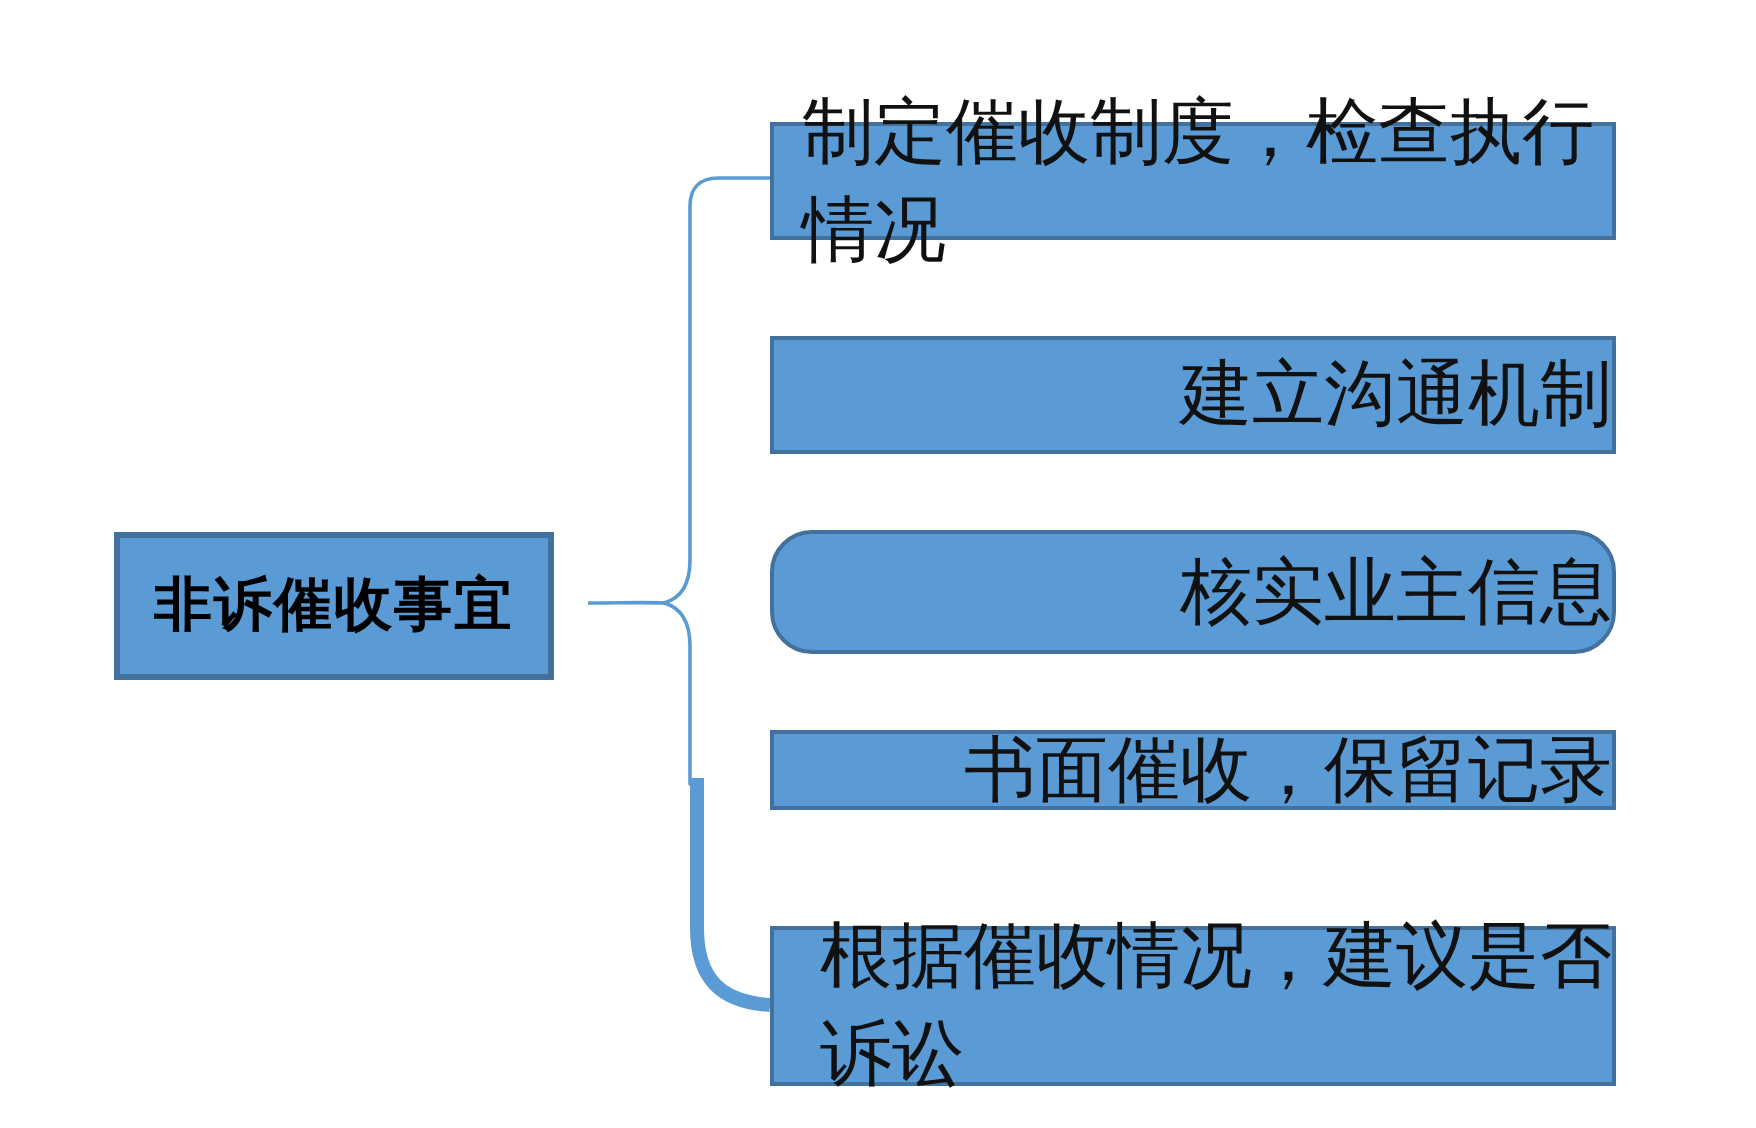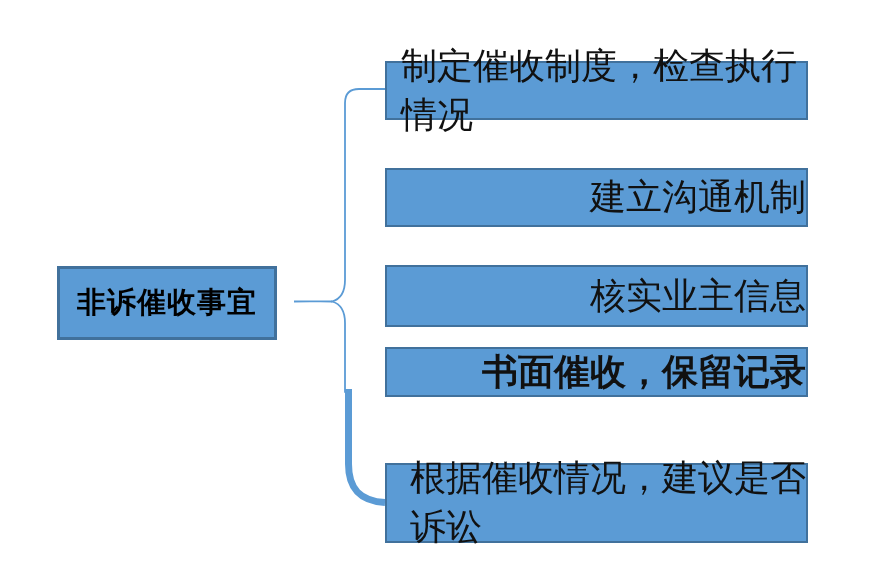--- a/index.html
+++ b/index.html
@@ -49,22 +49,22 @@
     width: 423px;
     justify-content: flex-end;
     padding-left: 14px;
     font-family: "Liberation Serif", "DejaVu Serif", serif;
     font-weight: normal;
     font-size: 36px;
     color: #111111;
   }
   .child-1 { top: 61px;  height: 59px; }
   .child-2 { top: 168px; height: 59px; }
-  .child-3 { top: 265px; height: 62px; }
-  .child-4 { top: 347px; height: 50px; font-weight: bold; }
+  .child-3 { top: 265px; height: 62px; border-radius: 21px; }
+  .child-4 { top: 365px; height: 40px; }
   .child-5 { top: 463px; height: 80px; padding-left: 23px; }
 </style>
 </head>
 <body>
 
 <div class="canvas">
 
   <svg class="connector-svg" viewBox="0 0 878 564" xmlns="http://www.w3.org/2000/svg">
 
     <path d="M 294 301.5 C 310 301.5 322 301 332 301.5" fill="none" stroke="#5B9BD5" stroke-width="1.8"></path>

